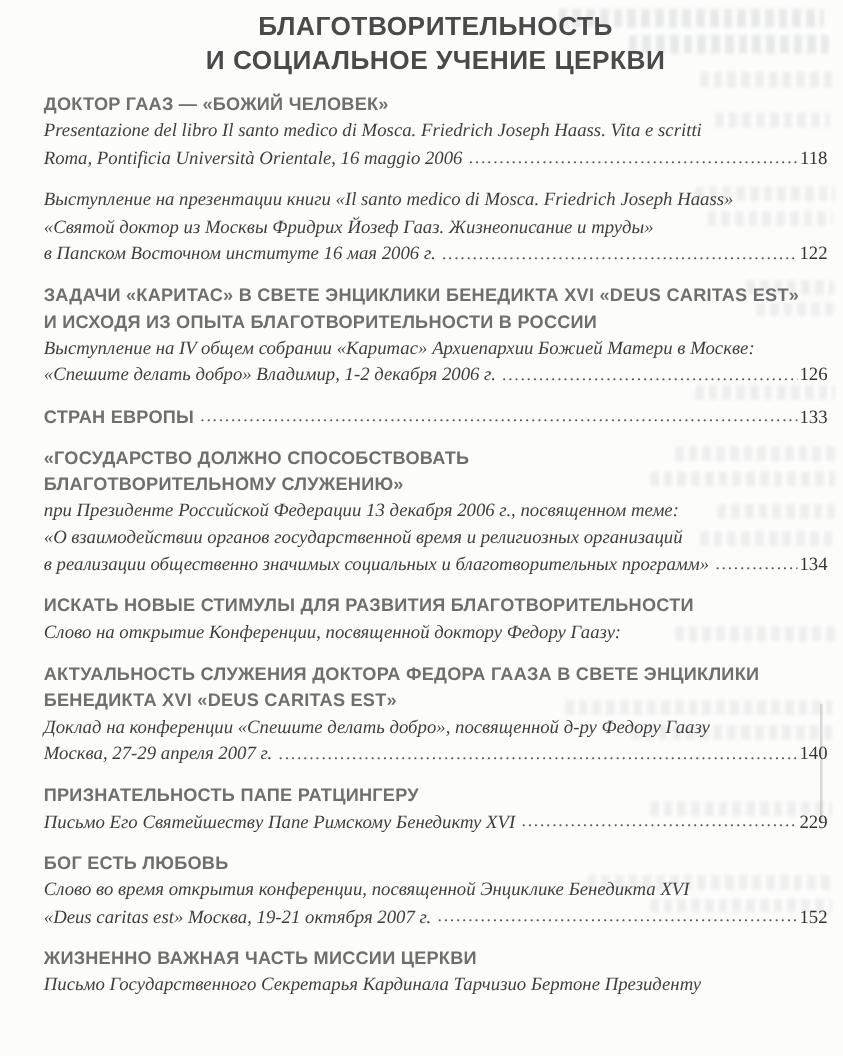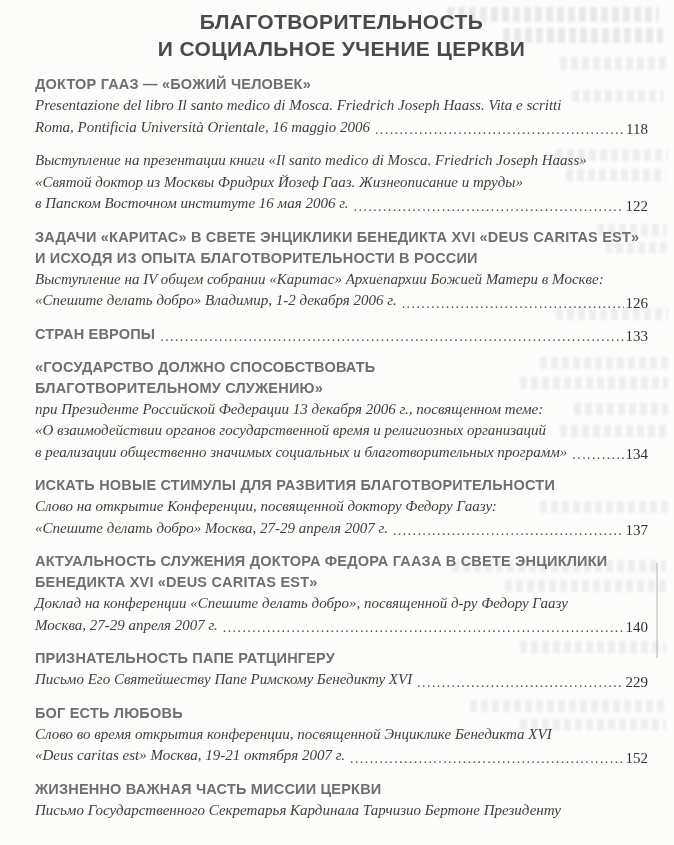--- a/index.html
+++ b/index.html
@@ -11,21 +11,21 @@
   }
   html,body{margin:0;padding:0;}
   body{
     width:674px;height:845px;
     background:var(--c-background);
     font-family:"Liberation Sans",sans-serif;
     position:relative;overflow:hidden;
   }
   .page{
     position:absolute;inset:0;
-    padding:8px 26px 0 35px;
+    padding:8px 12px 0 35px;
     box-sizing:border-box;
   }
   
   .book-title{
     margin:0 0 0 0;
     text-align:center;
     font-size:21px;font-weight:bold;
     color:var(--c-title);
     line-height:27px;
     letter-spacing:.4px;
@@ -41,21 +41,21 @@
     white-space:nowrap;
   }
   .b-line{
     font-family:"Liberation Serif",serif;
     font-style:italic;
     font-size:15px;
     color:var(--c-body);
     line-height:21.5px;
     white-space:nowrap;
   }
-  .tail-row{display:flex;align-items:flex-end;}
+  .tail-row{display:flex;align-items:center;}
   .tail-row .tail-text{flex:0 0 auto;}
   .leader{
     flex:1 1 auto;
     overflow:hidden;
     white-space:nowrap;
     font-family:"Liberation Serif",serif;
     font-style:normal;
     font-size:14px;
     color:#555;
     letter-spacing:1.4px;
@@ -162,25 +162,20 @@
         <div class="b-line">«О взаимодействии органов государственной время и религиозных организаций</div>
         <div class="tail-row">
           <span class="b-line tail-text">в реализации общественно значимых социальных и благотворительных программ»</span>
           <span class="leader"></span>
           <span class="pageno">134</span>
         </div>
       </section>
       <section class="entry">
         <div class="h-line">ИСКАТЬ НОВЫЕ СТИМУЛЫ ДЛЯ РАЗВИТИЯ БЛАГОТВОРИТЕЛЬНОСТИ</div>
         <div class="b-line">Слово на открытие Конференции, посвященной доктору Федору Гаазу:</div>
-        <div class="tail-row">
-          <span class="b-line tail-text">«Спешите делать добро» Москва, 27-29 апреля 2007 г.</span>
-          <span class="leader"></span>
-          <span class="pageno">137</span>
-        </div>
       </section>
       <section class="entry">
         <div class="h-line">АКТУАЛЬНОСТЬ СЛУЖЕНИЯ ДОКТОРА ФЕДОРА ГААЗА В СВЕТЕ ЭНЦИКЛИКИ</div>
         <div class="h-line">БЕНЕДИКТА XVI «DEUS CARITAS EST»</div>
         <div class="b-line">Доклад на конференции «Спешите делать добро», посвященной д-ру Федору Гаазу</div>
         <div class="tail-row">
           <span class="b-line tail-text">Москва, 27-29 апреля 2007 г.</span>
           <span class="leader"></span>
           <span class="pageno">140</span>
         </div>

